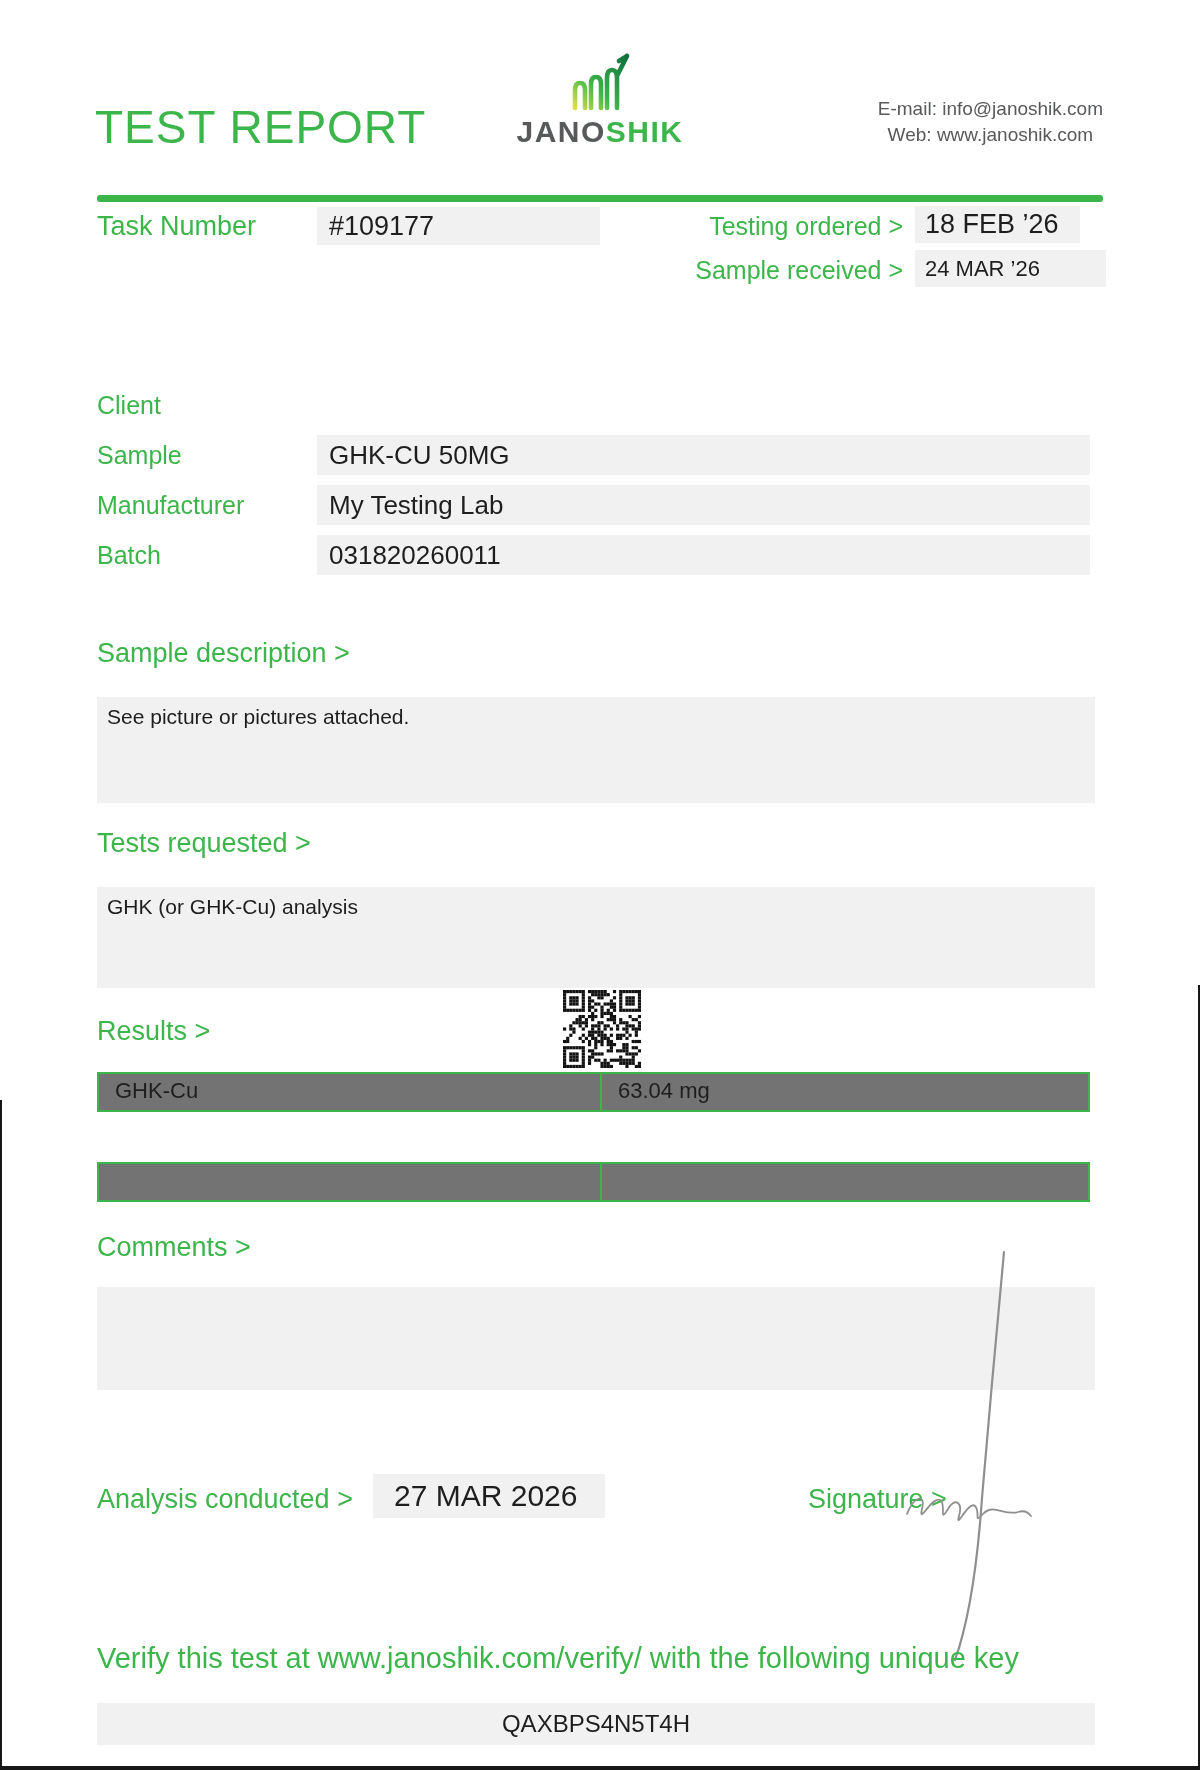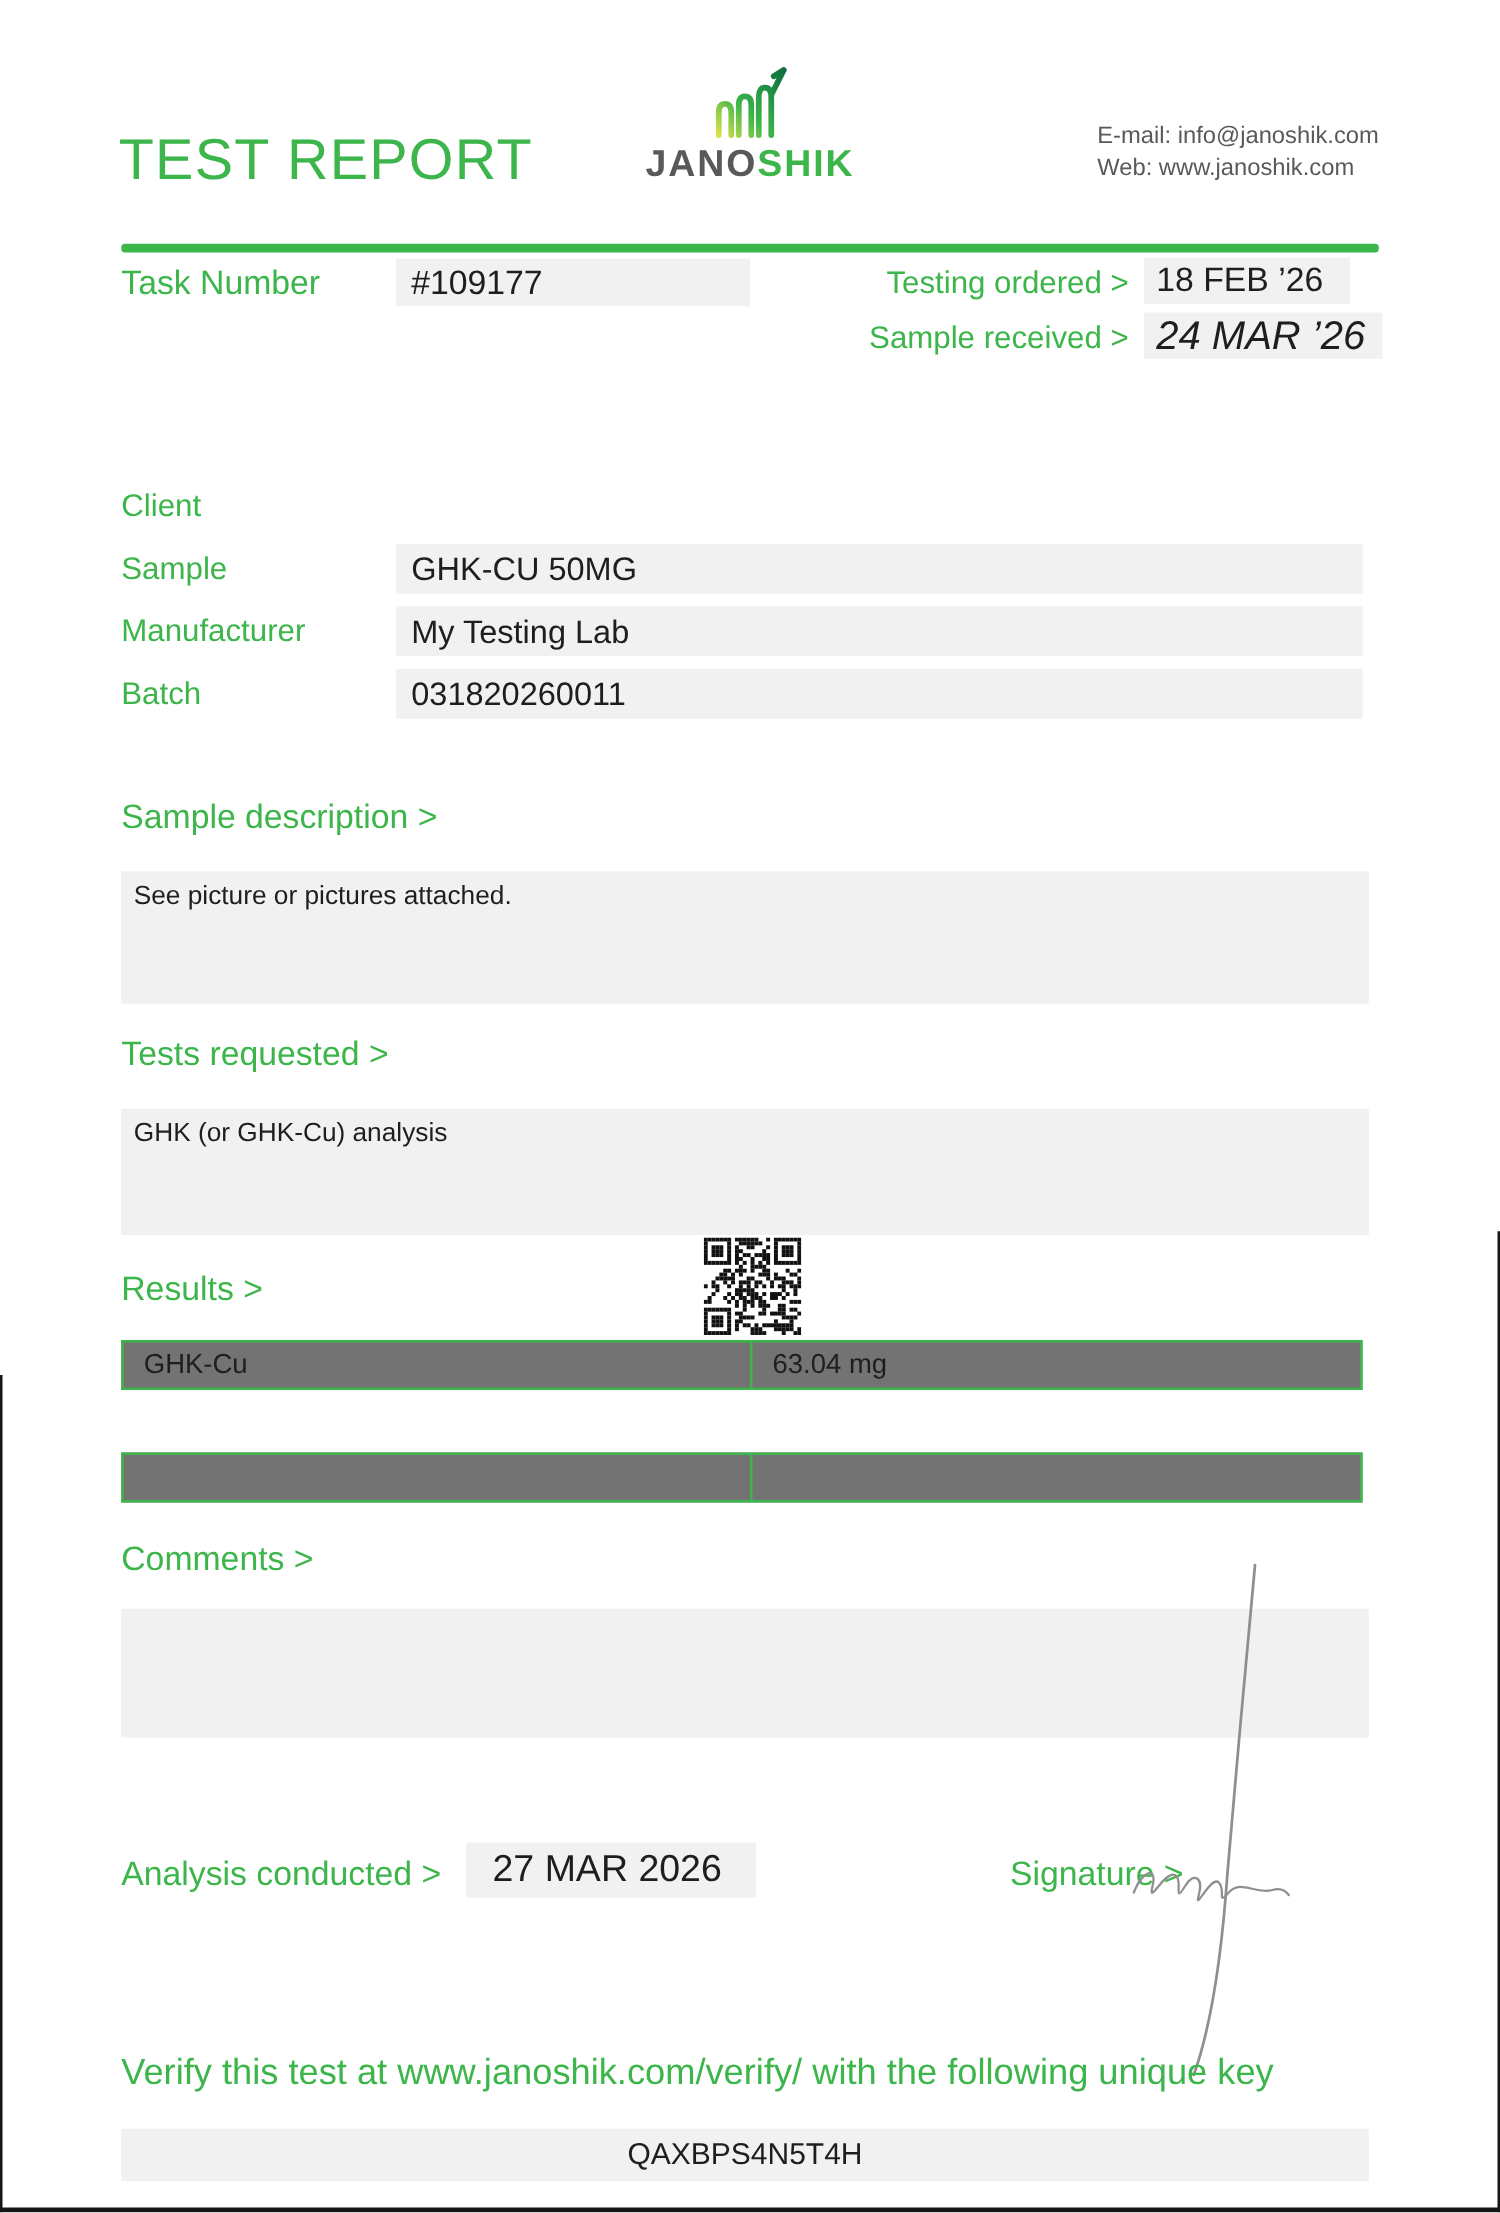--- a/index.html
+++ b/index.html
@@ -8,31 +8,31 @@
     font-family:"Liberation Sans", sans-serif;color:#1e1e1e;overflow:hidden;margin:0 auto;
   }
   .abs{position:absolute;}
   
   .report-title{left:95px;top:100px;font-size:46px;letter-spacing:1px;color:#3cb54a;font-weight:400;}
   .logo{left:505px;top:52px;width:190px;text-align:center;}
   .logo-icon{display:block;margin:0 auto;width:62px;height:60px;}
   .logo-text{font-size:30px;font-weight:bold;letter-spacing:1.5px;margin-top:3px;white-space:nowrap;}
   .logo-text .jano{color:#58595b;}
   .logo-text .shik{color:#3cb54a;}
-  .contact{right:97px;top:96px;text-align:left;font-size:19px;color:#58595b;line-height:26px;}
+  .contact{right:97px;top:96px;text-align:center;font-size:19px;color:#58595b;line-height:26px;}
   .green-rule{left:97px;top:195px;width:1006px;height:7px;background:#3cb54a;border-radius:3px;}
   
   .g-label{color:#3cb54a;}
   .task-label{left:97px;top:207px;font-size:27px;line-height:38px;}
   .val-box{background:#f1f1f2;box-sizing:border-box;}
   .task-box{left:317px;top:207px;width:283px;height:38px;font-size:27px;line-height:38px;padding-left:12px;}
   .ordered-label{left:600px;top:209px;width:303px;text-align:right;font-size:25px;line-height:34px;}
   .ordered-box{left:915px;top:206px;width:165px;height:37px;font-size:27px;line-height:37px;padding-left:10px;white-space:nowrap;}
   .received-label{left:600px;top:253px;width:303px;text-align:right;font-size:25px;line-height:34px;}
-  .received-box{left:915px;top:250px;width:191px;height:37px;font-size:32px;line-height:37px;padding-left:10px;white-space:nowrap;font-style:italic;}
+  .received-box{left:915px;top:250px;width:191px;height:37px;font-size:22px;line-height:37px;padding-left:10px;white-space:nowrap;}
   
   .detail-label{left:97px;font-size:25px;line-height:40px;color:#3cb54a;}
   .detail-box{left:317px;width:773px;height:40px;font-size:26px;line-height:40px;padding-left:12px;}
   
   .section-heading{left:97px;font-size:27px;color:#3cb54a;}
   .big-box{left:97px;width:998px;background:#f1f1f2;font-size:21px;padding:8px 0 0 10px;box-sizing:border-box;}
   
   .res-row{left:97px;width:993px;height:40px;border:2px solid #3cb54a;box-sizing:border-box;display:flex;background:#737373;}
   .res-cell-l{width:503px;border-right:2px solid #3cb54a;box-sizing:border-box;font-size:22px;line-height:34px;padding-left:16px;}
   .res-cell-r{flex:1;font-size:22px;line-height:34px;padding-left:16px;}

